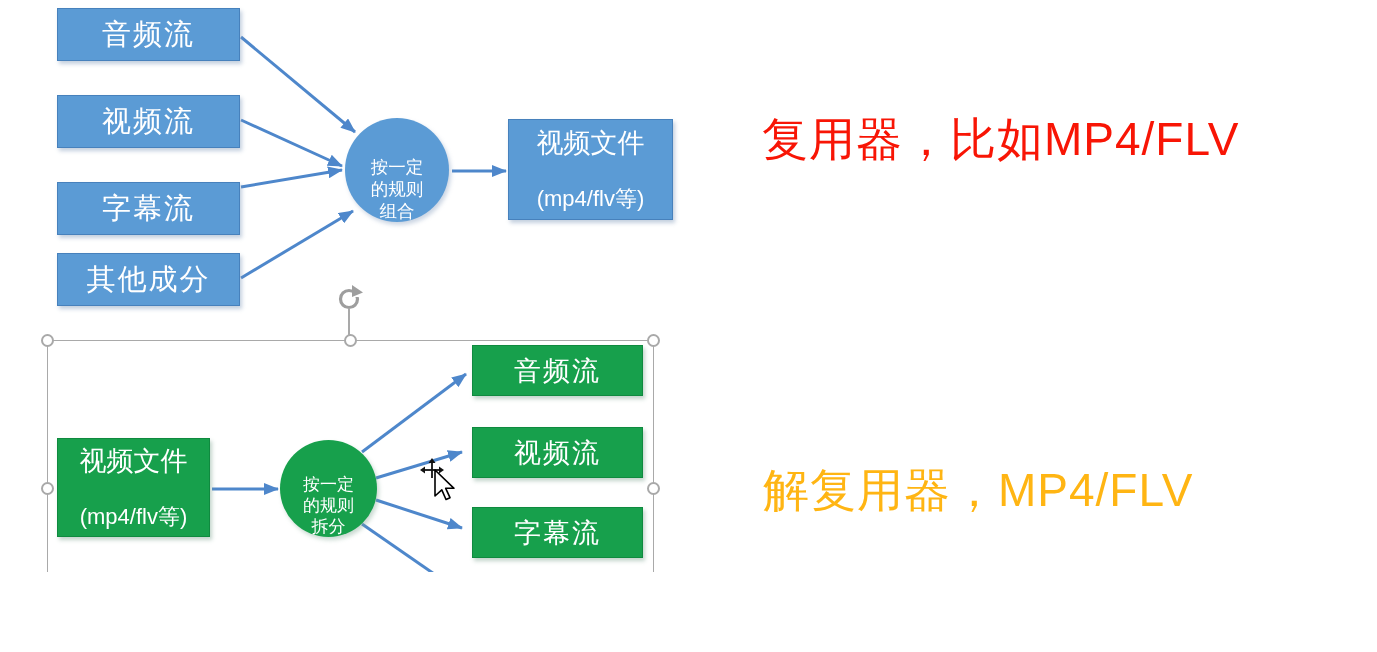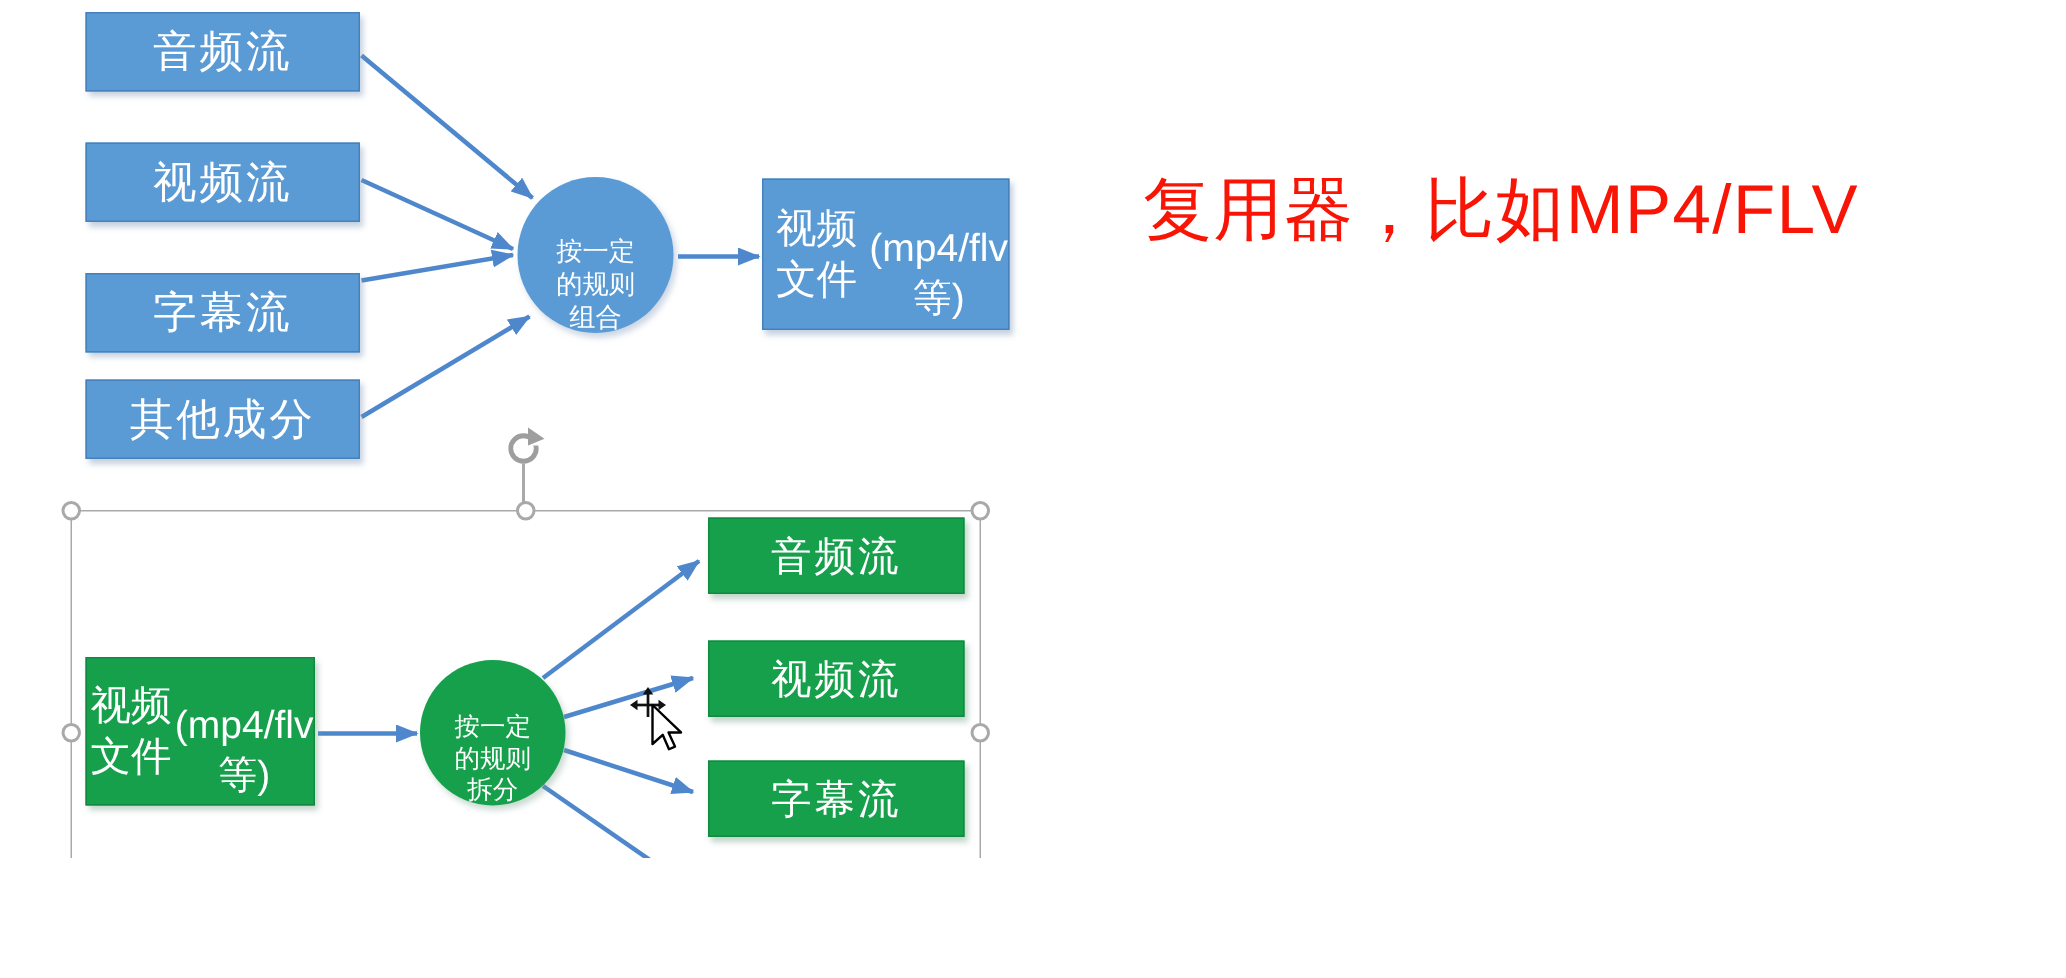--- a/index.html
+++ b/index.html
@@ -21,25 +21,25 @@
   .demux-stream{left:472px;width:171px;height:51px;font-size:27px;letter-spacing:2px;}
   .ds0{top:345px;} .ds1{top:427px;} .ds2{top:507px;} .ds3{top:575px;}
 
   .circle{position:absolute;border-radius:50%;color:#fff;display:flex;flex-direction:column;
           align-items:center;justify-content:flex-end;text-align:center;box-sizing:border-box;}
   .mux-circle{left:345px;top:118px;width:104px;height:104px;background:var(--c-blue,#5B9BD5);
               font-size:17.5px;line-height:22px;box-shadow:2px 3px 4px rgba(125,150,185,.4);}
   .demux-circle{left:280px;top:440px;width:97px;height:97px;background:var(--c-green,#17A04C);
               font-size:17px;line-height:21px;box-shadow:2px 3px 4px rgba(120,160,140,.4);}
 
-  .filebox{flex-direction:row;line-height:1.25;}
+  .filebox{flex-direction:column;line-height:1.25;}
   .mux-file{left:508px;top:119px;width:165px;height:101px;}
   .demux-file{left:57px;top:438px;width:153px;height:99px;}
   .file-title{font-size:27px;display:block;}
-  .file-sub{font-size:26px;display:block;margin-top:24px;}
+  .file-sub{font-size:22px;display:block;margin-top:24px;}
 
   .headline{position:absolute;font-weight:normal;font-size:46px;line-height:58px;
             white-space:nowrap;letter-spacing:1px;}
   .hl-red{left:762px;top:110px;color:var(--c-red_heading,#F81505);}
   .hl-orange{left:763px;top:461px;color:var(--c-orange_heading,#FFB513);}
 
   
   .sel-rect{position:absolute;left:47px;top:340px;width:607px;height:297px;
             border:1.5px solid var(--c-selection_gray,#A9A9A9);box-sizing:border-box;}
   .handle{position:absolute;width:13px;height:13px;border-radius:50%;background:#fff;
@@ -125,20 +125,21 @@
     <span>按一定</span>
     <span>的规则</span>
     <span>拆分</span>
   </div>
 
   <div class="box green demux-stream ds0">音频流</div>
   <div class="box green demux-stream ds1">视频流</div>
   <div class="box green demux-stream ds2">字幕流</div>
   <div class="box green demux-stream ds3">其他成分</div>
 
+  <div class="headline hl-orange">解复用器，MP4/FLV</div>
 
   <svg class="cursor" width="40" height="50" viewBox="0 0 40 50">
     <g stroke="#111" stroke-width="1.8">
       <line x1="12" y1="4" x2="12" y2="20"></line>
       <line x1="4" y1="12" x2="20" y2="12"></line>
     </g>
     <polygon points="8.5,5 12,0 15.5,5" fill="#111"></polygon>
     <polygon points="5,8.5 0,12 5,15.5" fill="#111"></polygon>
     <polygon points="19,8.5 24,12 19,15.5" fill="#111"></polygon>
     <path d="M15,12 L15,38 L21.8,31.9 L26,41.5 L30,39.7 L25.7,30.3 L34,30.3 Z" fill="#ffffff" stroke="#000" stroke-width="1.6" stroke-linejoin="round"></path>

